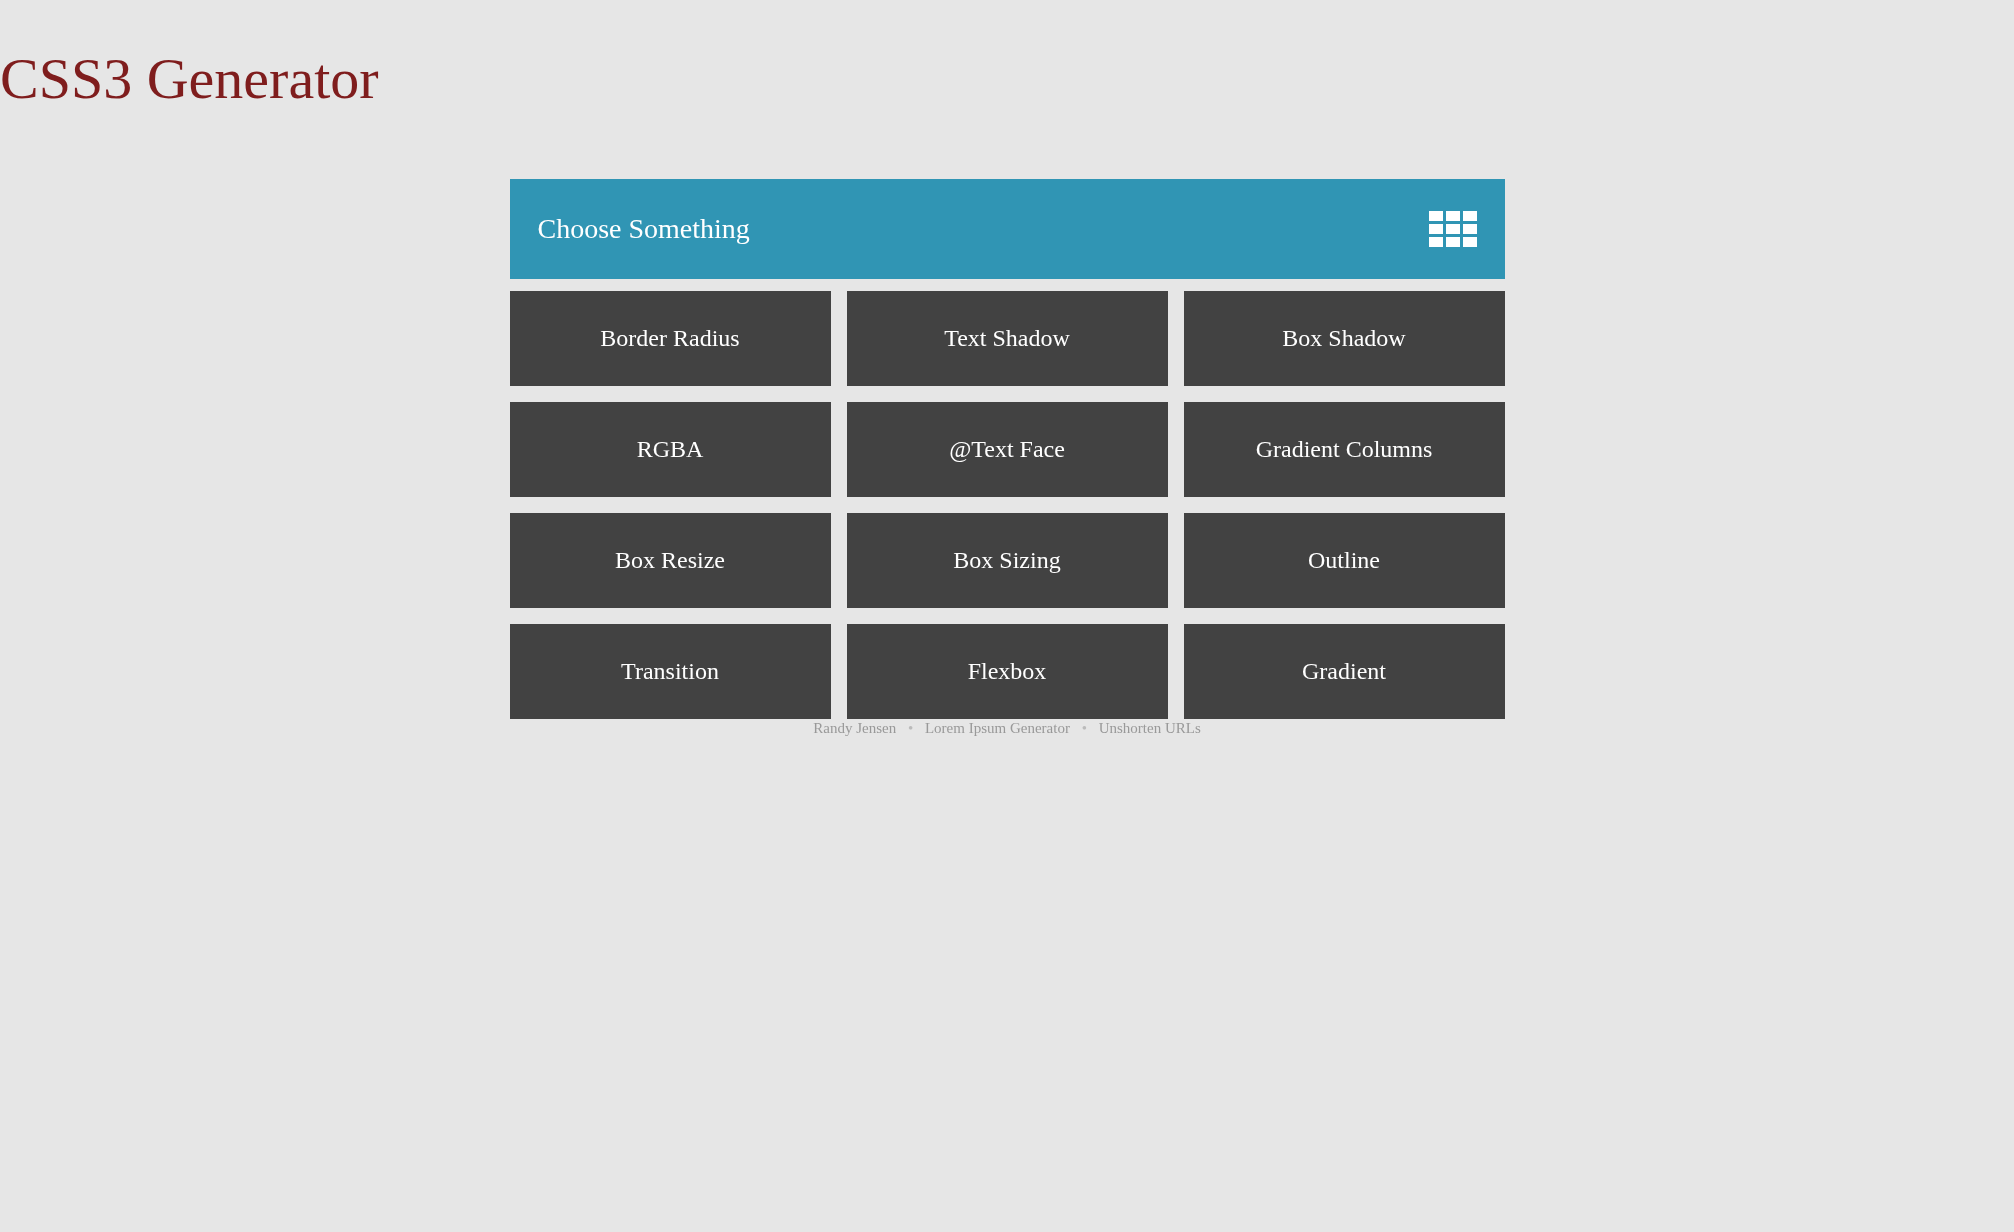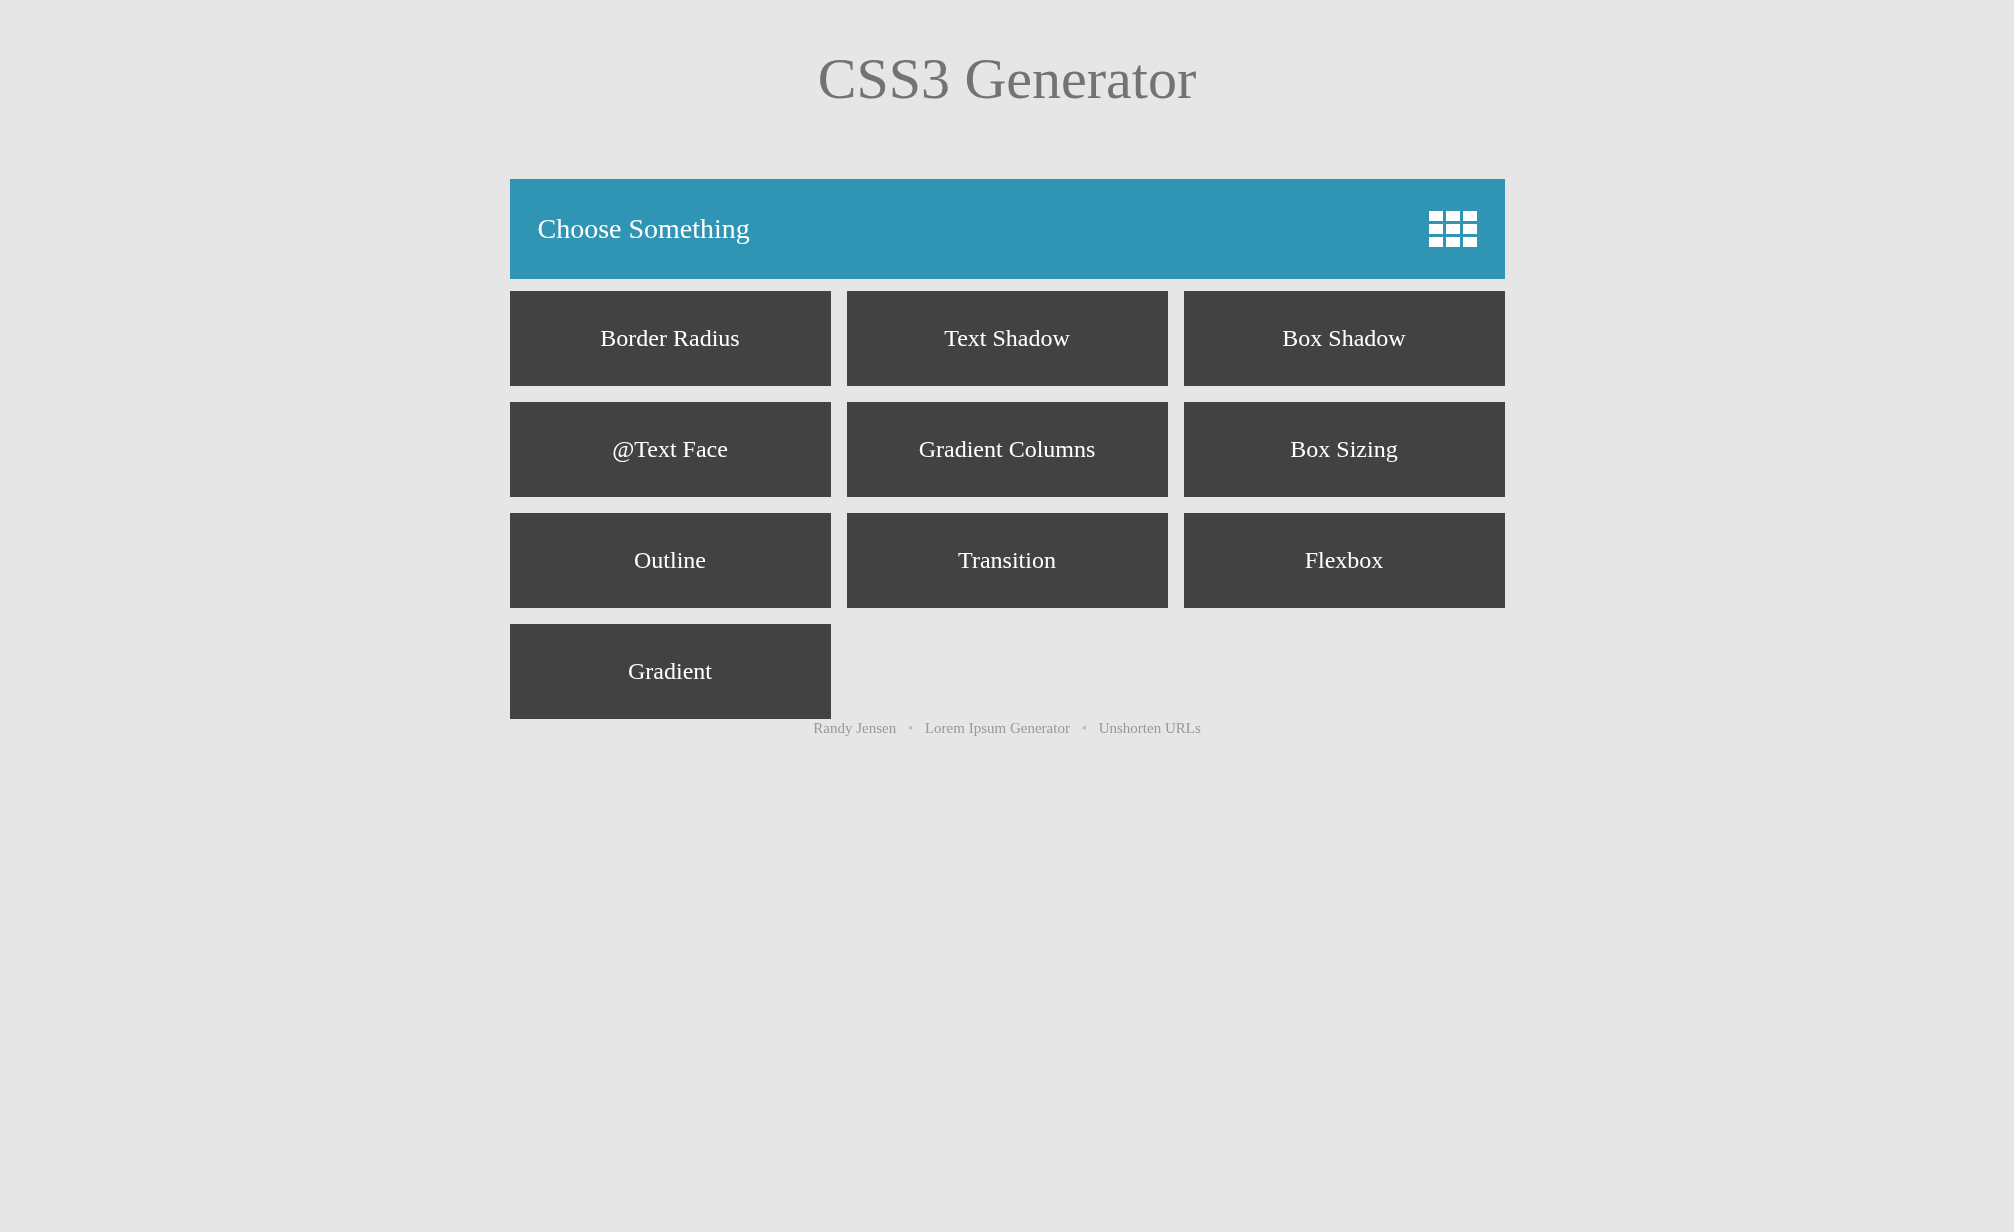--- a/index.html
+++ b/index.html
@@ -11,23 +11,23 @@
       background-color: #e6e6e6;
       font-family: Georgia, 'Times New Roman', serif;
       min-height: 100vh;
     }
     .container {
       max-width: 1035px;
       margin: 0 auto;
       padding: 12px 20px;
     }
     .page-title {
-      text-align: center;
+      text-align: left;
       font-size: 58px;
-      color: #737373;
+      color: #7f1d1d;
       font-weight: normal;
       padding: 45px 0 55px 0;
       font-family: Georgia, 'Times New Roman', serif;
     }
     .selector-header {
       background-color: #3095b4;
       color: #ffffff;
       padding: 32px 28px;
       display: flex;
       justify-content: space-between;
@@ -117,22 +117,24 @@
           <span class="grid-icon-cell"></span>
           <span class="grid-icon-cell"></span>
         </span>
       </span>
     </div>
 
     <div class="options-grid">
       <button class="option-button">Border Radius</button>
       <button class="option-button">Text Shadow</button>
       <button class="option-button">Box Shadow</button>
+      <button class="option-button">RGBA</button>
       <button class="option-button">@Text Face</button>
       <button class="option-button">Gradient Columns</button>
+      <button class="option-button">Box Resize</button>
       <button class="option-button">Box Sizing</button>
       <button class="option-button">Outline</button>
       <button class="option-button">Transition</button>
       <button class="option-button">Flexbox</button>
       <button class="option-button">Gradient</button>
     </div>
   </div>
 
   <div class="footer-links">
     <a href="#" class="footer-link">Randy Jensen</a>

